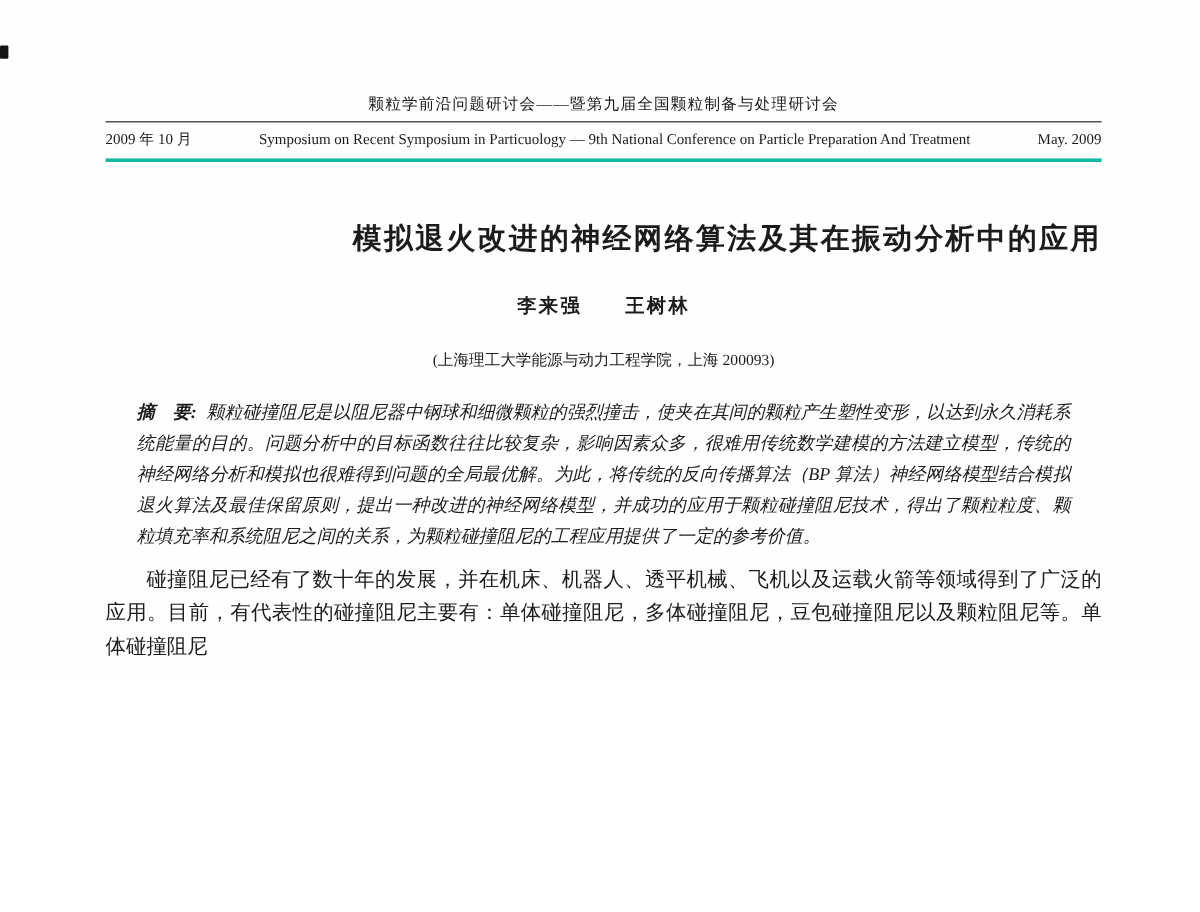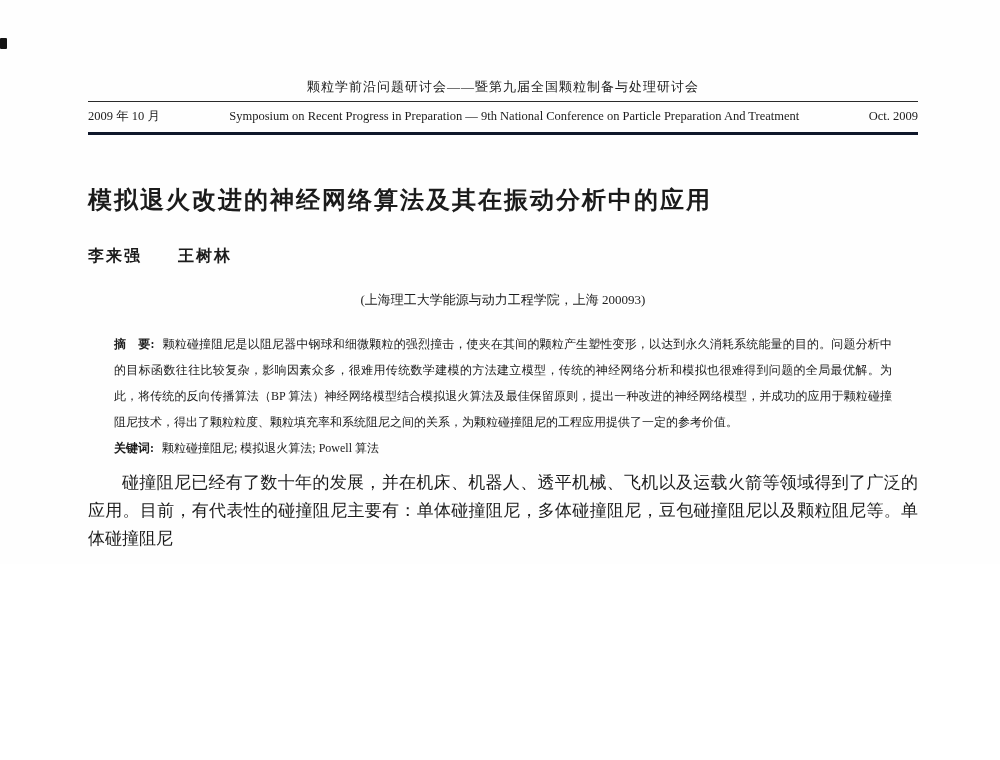--- a/index.html
+++ b/index.html
@@ -22,54 +22,55 @@
     padding-bottom:5px;
     border-bottom:1px solid #2a2a2a;
   }
   .header-en-row{
     display:flex;
     justify-content:space-between;
     align-items:baseline;
     gap:10px;
     font-size:12.5px;
     padding:6px 0 7px 0;
-    border-bottom:3px solid #0f172a;
+    border-bottom:3px solid #14b8a6;
     white-space:nowrap;
   }
   .header-en-row .mid{flex:1;text-align:center;overflow:hidden;}
   
   .title{
     margin:48px 0 0 0;
     font-size:24px;
     font-weight:bold;
-    text-align:left;
+    text-align:right;
     letter-spacing:2px;
     line-height:34px;
   }
   .authors{
     margin-top:28px;
-    text-align:left;
+    text-align:center;
     font-size:16px;
     font-weight:bold;
     letter-spacing:2px;
     line-height:22px;
   }
   .affiliation{
     margin-top:24px;
     text-align:center;
     font-size:13px;
     line-height:18px;
   }
   
   .abstract-block{
     margin-top:22px;
     padding:0 26px;
-    font-size:12px;
+    font-size:15px;
     line-height:26px;
     text-align:justify;
+    font-style:italic;
   }
   .abstract-block p{margin:0;}
   .lbl{font-weight:bold;margin-right:8px;}
   .kw-line,.clc-line{margin-top:0;}
   
   .section-heading{
     margin:32px 0 0 0;
     font-size:21px;
     font-weight:bold;
     letter-spacing:1px;
@@ -95,37 +96,34 @@
 
 <div class="page">
 
   <span class="artifact a1"></span>
   <span class="artifact a2"></span>
 
   <div class="header">
     <div class="header-cn">颗粒学前沿问题研讨会——暨第九届全国颗粒制备与处理研讨会</div>
     <div class="header-en-row">
       <span>2009 年 10 月</span>
-      <span class="mid">Symposium on Recent Progress in Preparation — 9th National Conference on Particle Preparation And Treatment</span>
-      <span>Oct. 2009</span>
+      <span class="mid">Symposium on Recent Symposium in Particuology — 9th National Conference on Particle Preparation And Treatment</span>
+      <span>May. 2009</span>
     </div>
   </div>
 
   <h1 class="title">模拟退火改进的神经网络算法及其在振动分析中的应用</h1>
 
   <div class="authors">李来强　　王树林</div>
 
   <div class="affiliation">(上海理工大学能源与动力工程学院，上海 200093)</div>
 
   <div class="abstract-block">
     <p>
       <span class="lbl">摘　要:</span><span>颗粒碰撞阻尼是以阻尼器中钢球和细微颗粒的强烈撞击，使夹在其间的颗粒产生塑性变形，以达到永久消耗系统能量的目的。问题分析中的目标函数往往比较复杂，影响因素众多，很难用传统数学建模的方法建立模型，传统的神经网络分析和模拟也很难得到问题的全局最优解。为此，将传统的反向传播算法（BP 算法）神经网络模型结合模拟退火算法及最佳保留原则，提出一种改进的神经网络模型，并成功的应用于颗粒碰撞阻尼技术，得出了颗粒粒度、颗粒填充率和系统阻尼之间的关系，为颗粒碰撞阻尼的工程应用提供了一定的参考价值。</span>
     </p>
-    <p class="kw-line">
-      <span class="lbl">关键词:</span><span>颗粒碰撞阻尼; 模拟退火算法; Powell 算法</span>
-    </p>
   </div>
 
 
 
   <p class="body-p">碰撞阻尼已经有了数十年的发展，并在机床、机器人、透平机械、飞机以及运载火箭等领域得到了广泛的应用。目前，有代表性的碰撞阻尼主要有：单体碰撞阻尼，多体碰撞阻尼，豆包碰撞阻尼以及颗粒阻尼等。单体碰撞阻尼</p>
 
 </div>
 
 </body></html>

